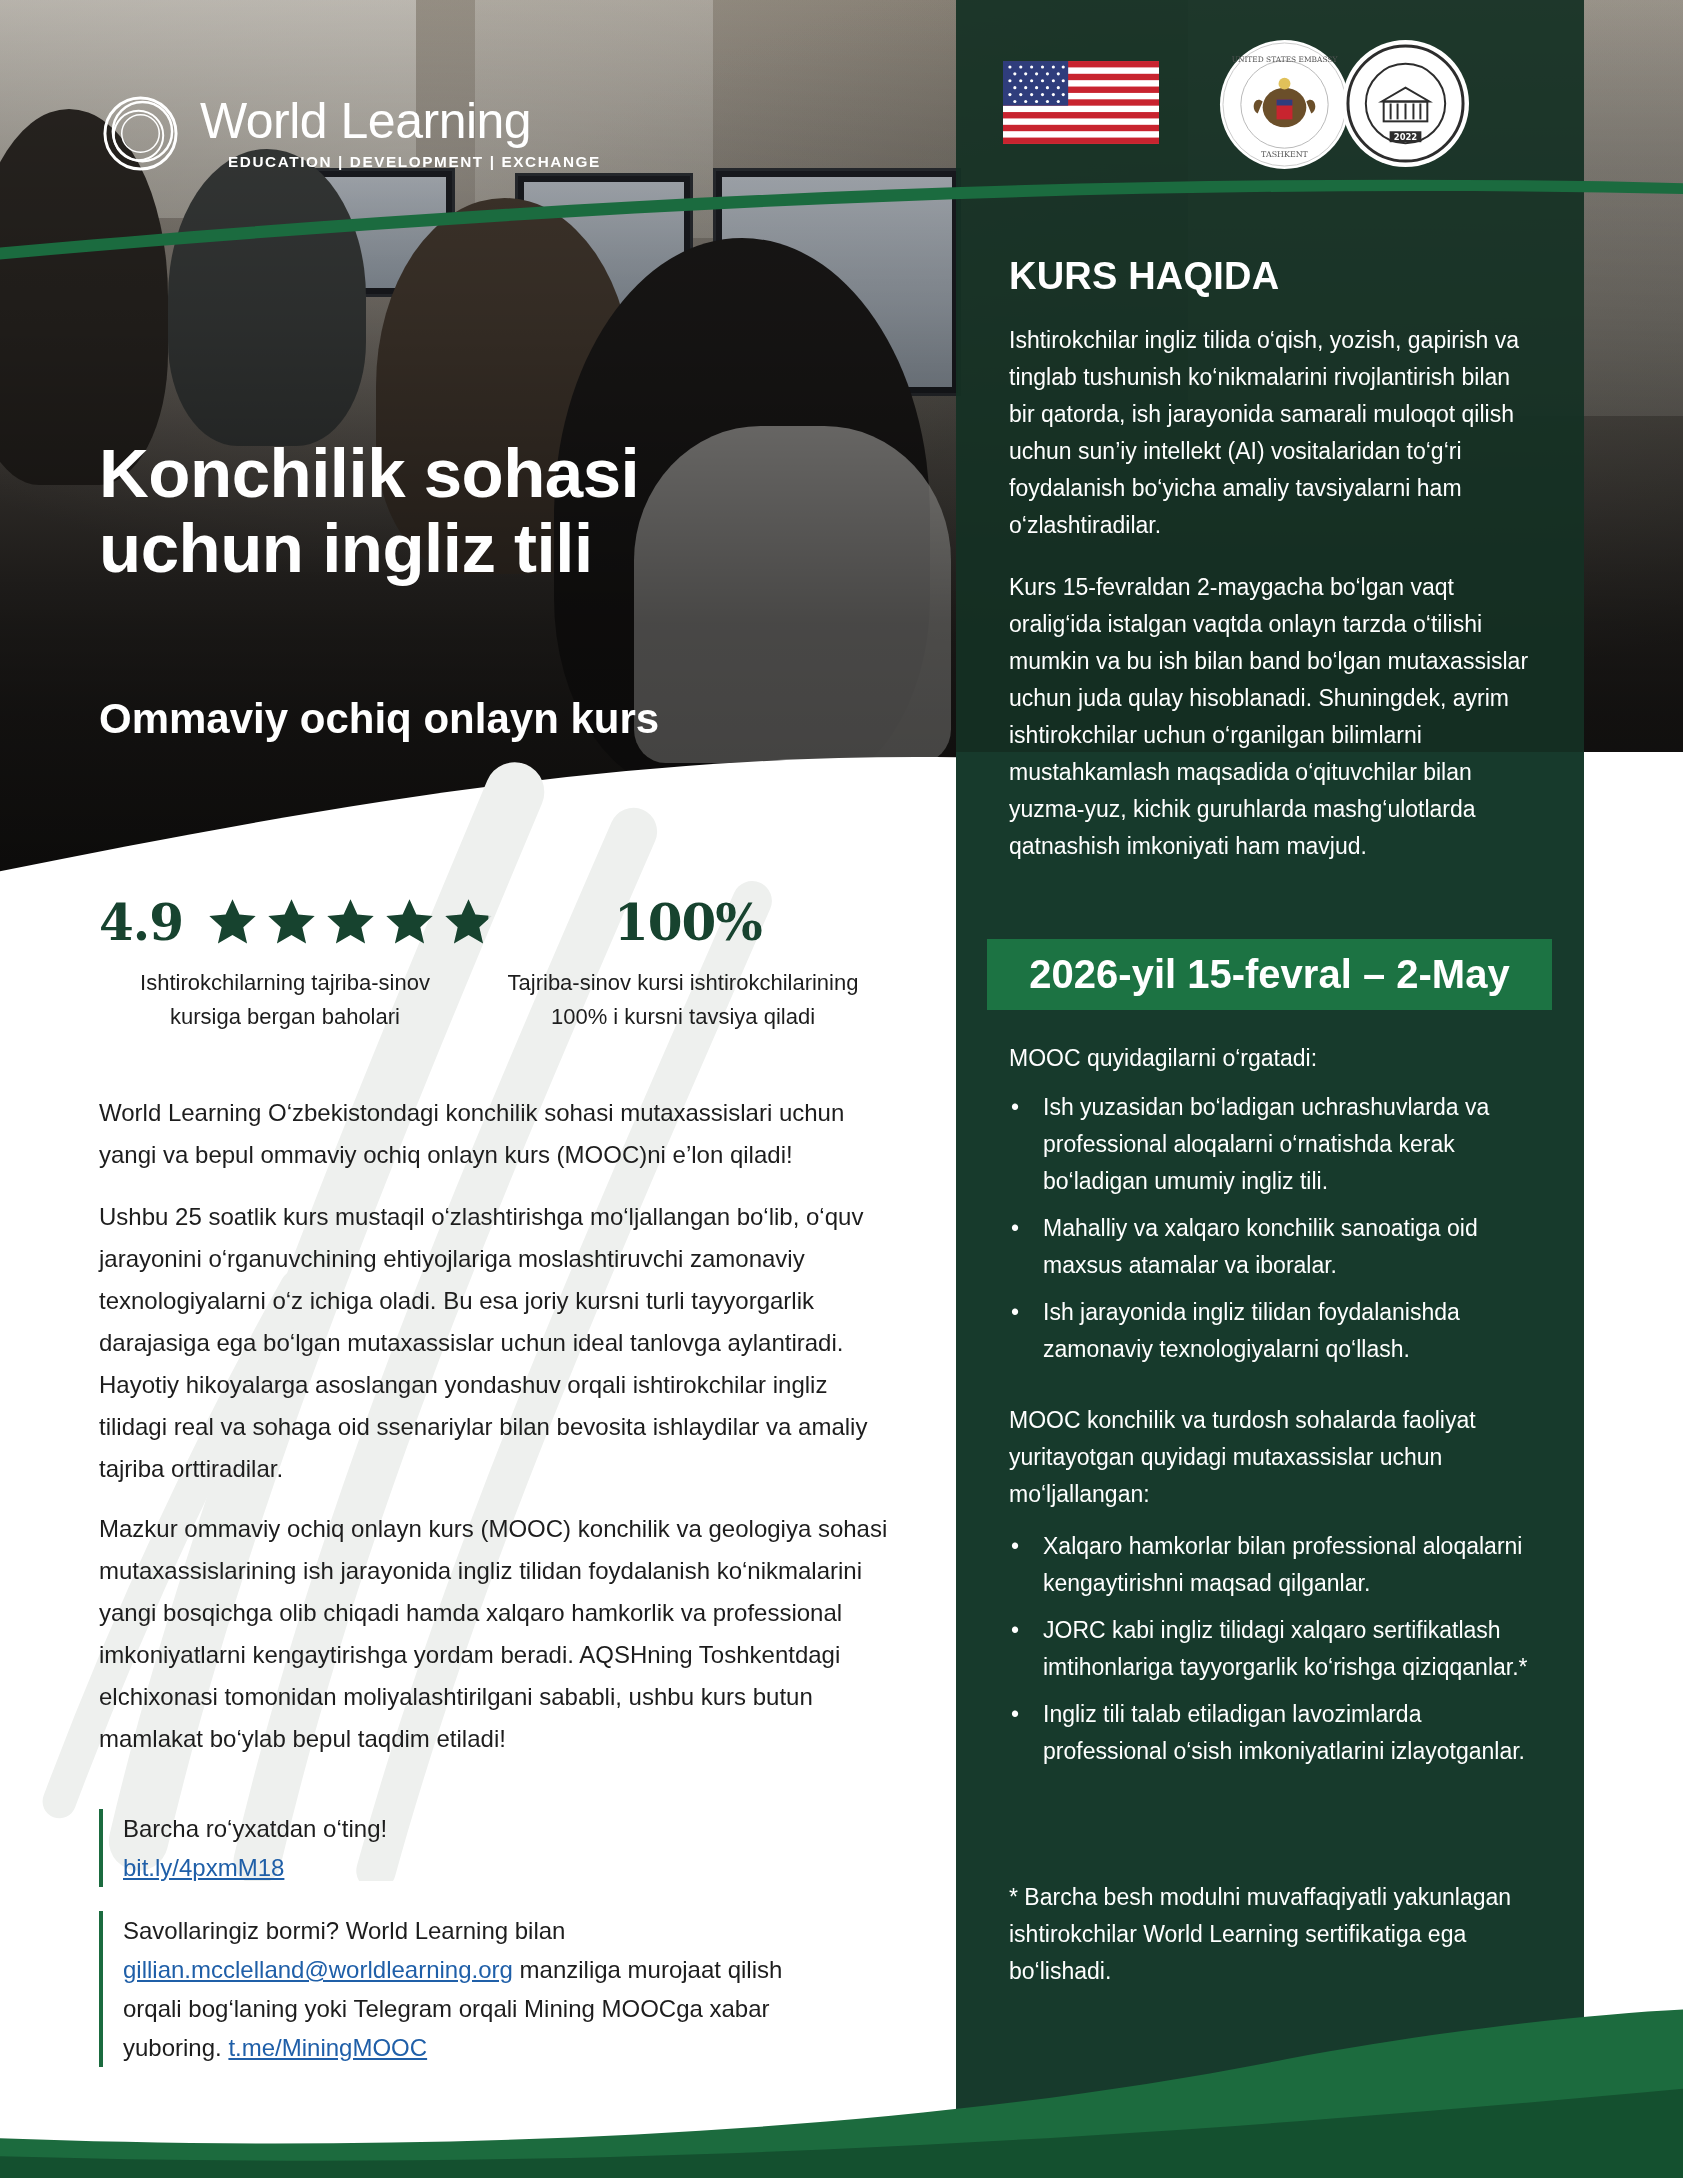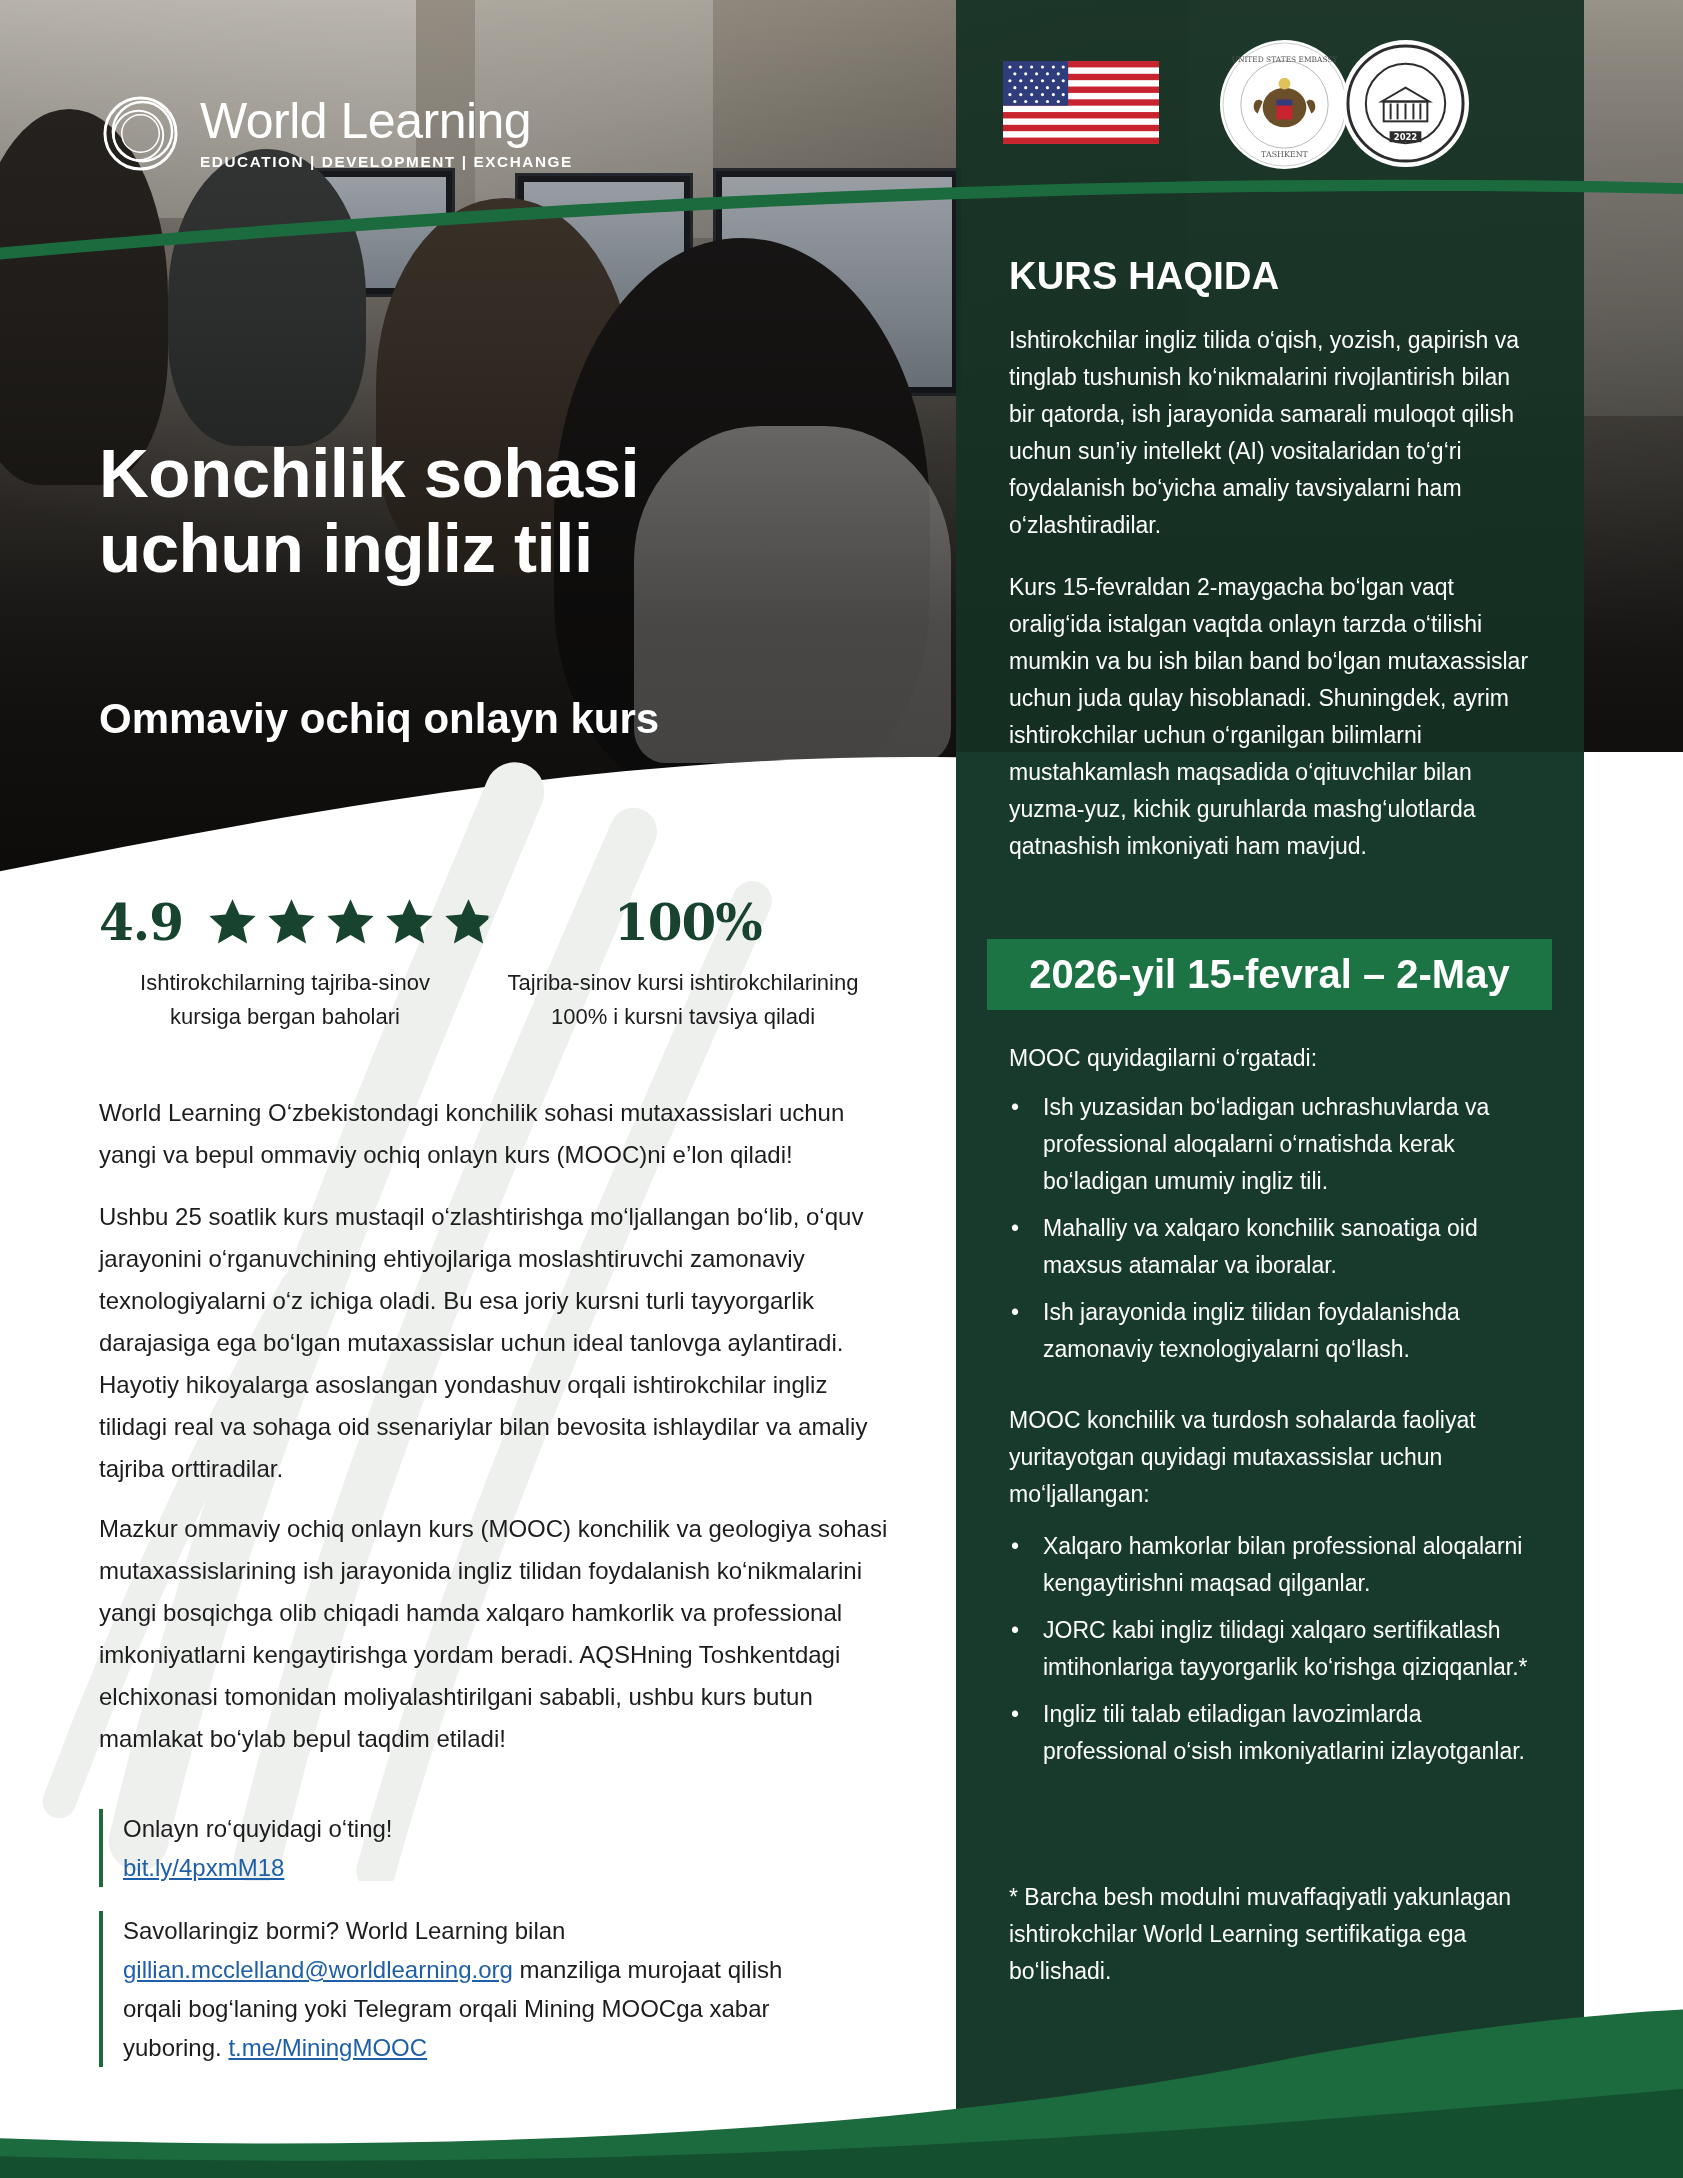--- a/index.html
+++ b/index.html
@@ -44,21 +44,21 @@
   .panel-solid {
     position: absolute; left: 956px; top: 752px; width: 628px; height: 1426px;
     background: #173a2c;
   }
 
   
   .logo { position: absolute; left: 101px; top: 94px; display: flex; align-items: center; }
   .logo-mark { width: 79px; height: 79px; position: relative; }
   .logo-text { margin-left: 20px; color: #fff; }
   .logo-name { font-size: 50px; font-weight: 400; letter-spacing: -0.5px; line-height: 51px; }
-  .logo-tag { font-size: 15.3px; font-weight: 700; letter-spacing: 1.6px; margin-top: 6px; }
+  .logo-tag { font-size: 15.3px; font-weight: 700; letter-spacing: 1.6px; margin-top: 6px; margin-left: 28px; }
 
   
   .flag { position: absolute; left: 1003px; top: 61px; width: 156px; height: 83px; overflow: hidden; }
   .seal { position: absolute; border-radius: 50%; }
   .seal-embassy { left: 1220px; top: 40px; width: 129px; height: 129px; background: #fff; }
   .seal-uni { left: 1342px; top: 40px; width: 127px; height: 127px; background: #fff; }
 
   
   .title {
     position: absolute; left: 99px; top: 436px; width: 792px;
@@ -300,21 +300,21 @@
 <div class="stat-cap cap-pct">
   <div>Tajriba-sinov kursi ishtirokchilarining</div>
   <div>100% i kursni tavsiya qiladi</div>
 </div>
 
 <p class="body-copy p1">World Learning O‘zbekistondagi konchilik sohasi mutaxassislari uchun yangi va bepul ommaviy ochiq onlayn kurs (MOOC)ni e’lon qiladi!</p>
 <p class="body-copy p2">Ushbu 25 soatlik kurs mustaqil o‘zlashtirishga mo‘ljallangan bo‘lib, o‘quv jarayonini o‘rganuvchining ehtiyojlariga moslashtiruvchi zamonaviy texnologiyalarni o‘z ichiga oladi. Bu esa joriy kursni turli tayyorgarlik darajasiga ega bo‘lgan mutaxassislar uchun ideal tanlovga aylantiradi. Hayotiy hikoyalarga asoslangan yondashuv orqali ishtirokchilar ingliz tilidagi real va sohaga oid ssenariylar bilan bevosita ishlaydilar va amaliy tajriba orttiradilar.</p>
 <p class="body-copy p3">Mazkur ommaviy ochiq onlayn kurs (MOOC) konchilik va geologiya sohasi mutaxassislarining ish jarayonida ingliz tilidan foydalanish ko‘nikmalarini yangi bosqichga olib chiqadi hamda xalqaro hamkorlik va professional imkoniyatlarni kengaytirishga yordam beradi. AQSHning Toshkentdagi elchixonasi tomonidan moliyalashtirilgani sababli, ushbu kurs butun mamlakat bo‘ylab bepul taqdim etiladi!</p>
 
 <div class="callout callout-1">
-  <div>Onlayn ro‘quyidagi o‘ting!</div>
+  <div>Barcha ro‘yxatdan o‘ting!</div>
   <a class="link">bit.ly/4pxmM18</a>
 </div>
 
 <div class="callout callout-2">
   <span>Savollaringiz bormi? World Learning bilan</span><br>
   <a class="link">gillian.mcclelland@worldlearning.org</a><span> manziliga murojaat qilish orqali bog‘laning yoki Telegram orqali Mining MOOCga xabar yuboring. </span><a class="link">t.me/MiningMOOC</a>
 </div>
 
 <h2 class="r-head">KURS HAQIDA</h2>
 <p class="r-copy r1">Ishtirokchilar ingliz tilida o‘qish, yozish, gapirish va tinglab tushunish ko‘nikmalarini rivojlantirish bilan bir qatorda, ish jarayonida samarali muloqot qilish uchun sun’iy intellekt (AI) vositalaridan to‘g‘ri foydalanish bo‘yicha amaliy tavsiyalarni ham o‘zlashtiradilar.</p>

